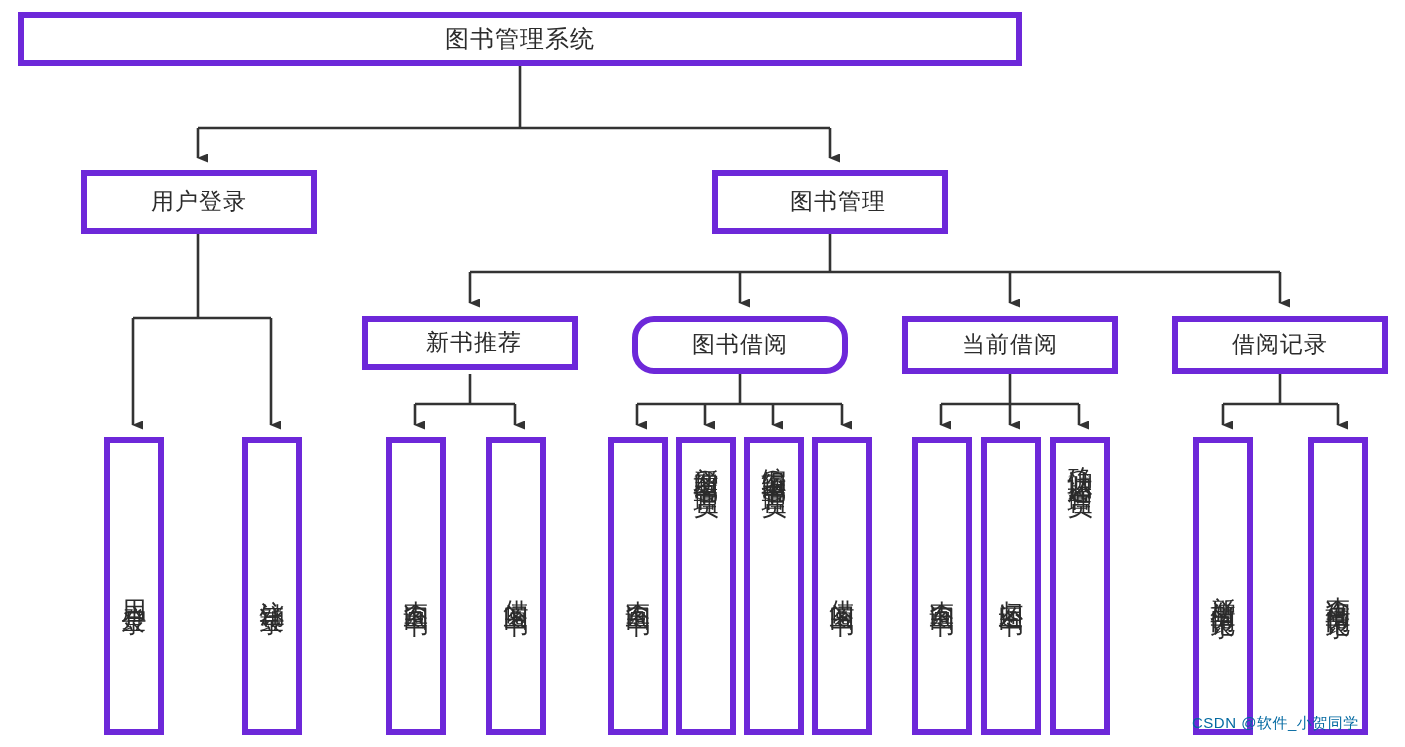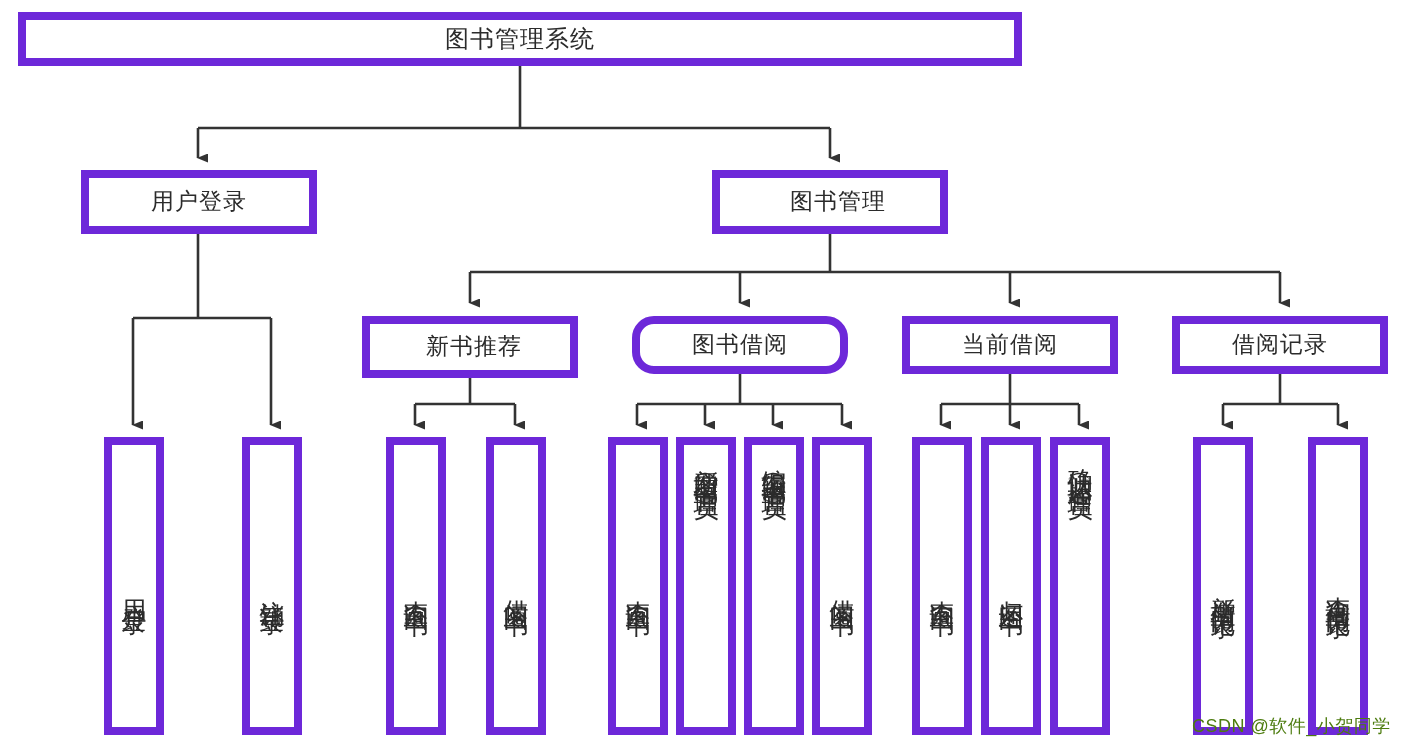--- a/index.html
+++ b/index.html
@@ -24,21 +24,21 @@
     left: 0;
     top: 0;
     width: 1405px;
     height: 747px;
     pointer-events: none;
   }
   .node {
     position: absolute;
     box-sizing: border-box;
     background: #ffffff;
-    border: 8px solid #6d28d9;
+    border: 6px solid #6d28d9;
     display: flex;
     align-items: center;
     justify-content: center;
     overflow: hidden;
   }
   .node-label {
     color: #2b2b2b;
     letter-spacing: 1px;
     line-height: 1.12;
     text-align: center;
@@ -62,22 +62,22 @@
     font-size: 25px;
     letter-spacing: 4px;
     line-height: 1;
     white-space: nowrap;
   }
   .node.vert.centerflow {
     align-items: center;
   }
   .watermark {
     position: absolute;
-    font-size: 18px;
-    color: #4d7c0f;
+    font-size: 15px;
+    color: #0369a1;
     letter-spacing: 0.5px;
     white-space: nowrap;
     user-select: none;
   }
 </style>
 </head>
 <body>
 
 <div id="diagram">
 
@@ -139,21 +139,21 @@
   </div>
 
   <div class="node horiz" style="left:81px; top:170px; width:236px; height:64px;">
     <span class="node-label">用户登录</span>
   </div>
 
   <div class="node horiz" style="left:712px; top:170px; width:236px; height:64px;padding-left:16px;">
     <span class="node-label">图书管理</span>
   </div>
 
-  <div class="node horiz" style="left:362px; top:316px; width:216px; height:62px;padding-left:8px;">
+  <div class="node horiz" style="left:362px; top:316px; width:216px; height:54px;padding-left:8px;">
     <span class="node-label">新书推荐</span>
   </div>
 
   <div class="node horiz" style="left:632px; top:316px; width:216px; height:58px;border-radius:22px;">
     <span class="node-label">图书借阅</span>
   </div>
 
   <div class="node horiz" style="left:902px; top:316px; width:216px; height:58px;">
     <span class="node-label">当前借阅</span>
   </div>

